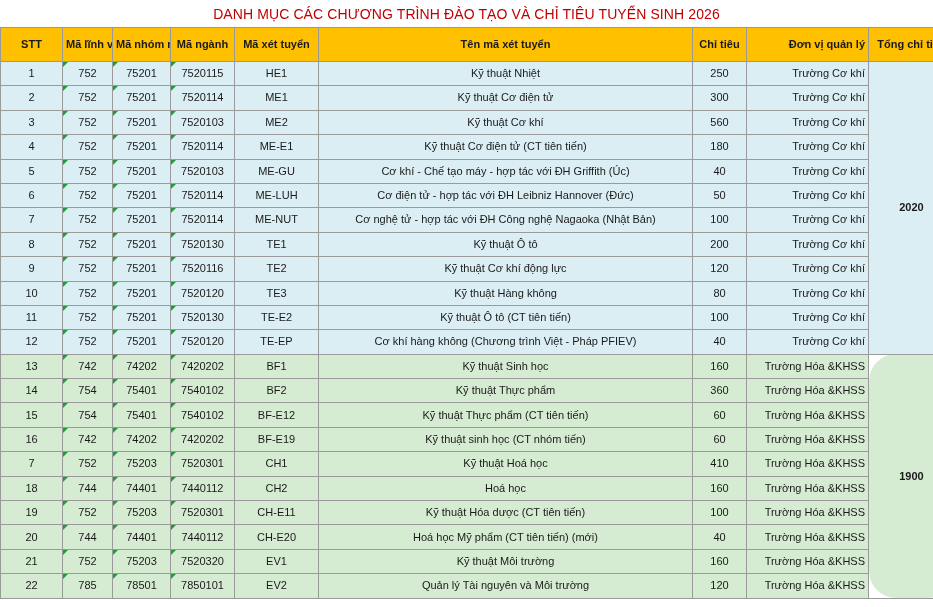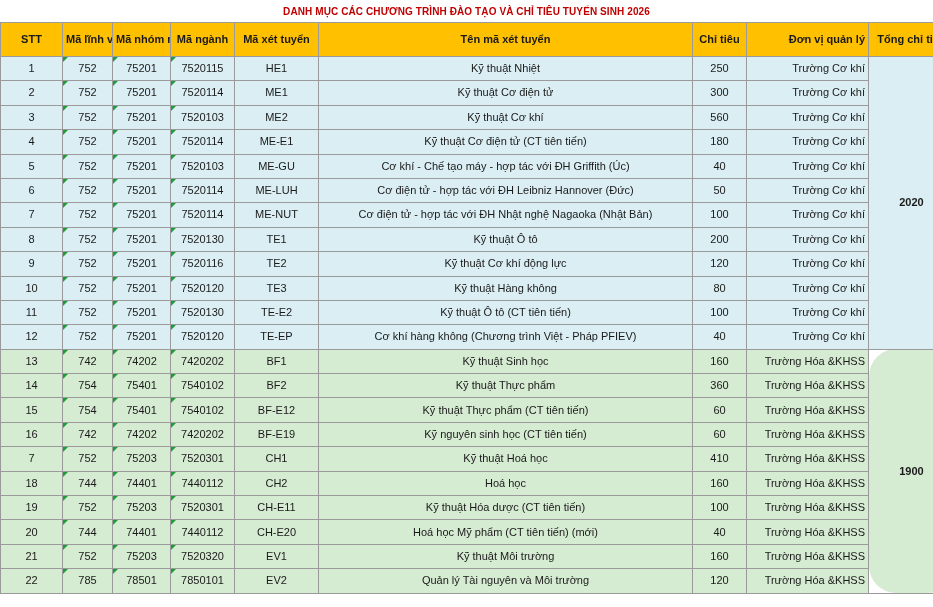--- a/index.html
+++ b/index.html
@@ -14,22 +14,22 @@
   #page {
     width: 933px;
     height: 607px;
     position: relative;
     overflow: hidden;
     background: #ffffff;
   }
   .doc-title {
     text-align: center;
     color: #c00000;
-    font-weight: bold;
-    font-size: 10px;
+    font-weight: normal;
+    font-size: 14px;
     padding: 6px 0 5px 0;
     letter-spacing: 0.1px;
   }
   table.sheet {
     border-collapse: collapse;
     width: 933px;
     table-layout: fixed;
   }
   table.sheet td, table.sheet th {
     border: 1px solid #9a9a9a;
@@ -161,21 +161,21 @@
           <td class="c-ten">Cơ điện tử - hợp tác với ĐH Leibniz Hannover (Đức)</td>
           <td class="c-ct">50</td>
           <td class="c-dv">Trường Cơ khí</td>
         </tr>
         <tr class="row grp-blue">
           <td class="c-stt">7</td>
           <td class="c-linh mark">752</td>
           <td class="c-nhom mark">75201</td>
           <td class="c-nganh mark">7520114</td>
           <td class="c-xt">ME-NUT</td>
-          <td class="c-ten">Cơ điện tử - hợp tác với ĐH Nhật nghệ Nagaoka (Nhật Bản)</td>
+          <td class="c-ten">Cơ nghệ tử - hợp tác với ĐH Công nghệ Nagaoka (Nhật Bản)</td>
           <td class="c-ct">100</td>
           <td class="c-dv">Trường Cơ khí</td>
         </tr>
         <tr class="row grp-blue">
           <td class="c-stt">8</td>
           <td class="c-linh mark">752</td>
           <td class="c-nhom mark">75201</td>
           <td class="c-nganh mark">7520130</td>
           <td class="c-xt">TE1</td>
           <td class="c-ten">Kỹ thuật Ô tô</td>
@@ -252,21 +252,21 @@
           <td class="c-ten">Kỹ thuật Thực phẩm (CT tiên tiến)</td>
           <td class="c-ct">60</td>
           <td class="c-dv">Trường Hóa &amp;KHSS</td>
         </tr>
         <tr class="row grp-green">
           <td class="c-stt">16</td>
           <td class="c-linh mark">742</td>
           <td class="c-nhom mark">74202</td>
           <td class="c-nganh mark">7420202</td>
           <td class="c-xt">BF-E19</td>
-          <td class="c-ten">Kỹ nguyên sinh học (CT tiên tiến)</td>
+          <td class="c-ten">Kỹ thuật sinh học (CT nhóm tiến)</td>
           <td class="c-ct">60</td>
           <td class="c-dv">Trường Hóa &amp;KHSS</td>
         </tr>
         <tr class="row grp-green">
           <td class="c-stt">7</td>
           <td class="c-linh mark">752</td>
           <td class="c-nhom mark">75203</td>
           <td class="c-nganh mark">7520301</td>
           <td class="c-xt">CH1</td>
           <td class="c-ten">Kỹ thuật Hoá học</td>

